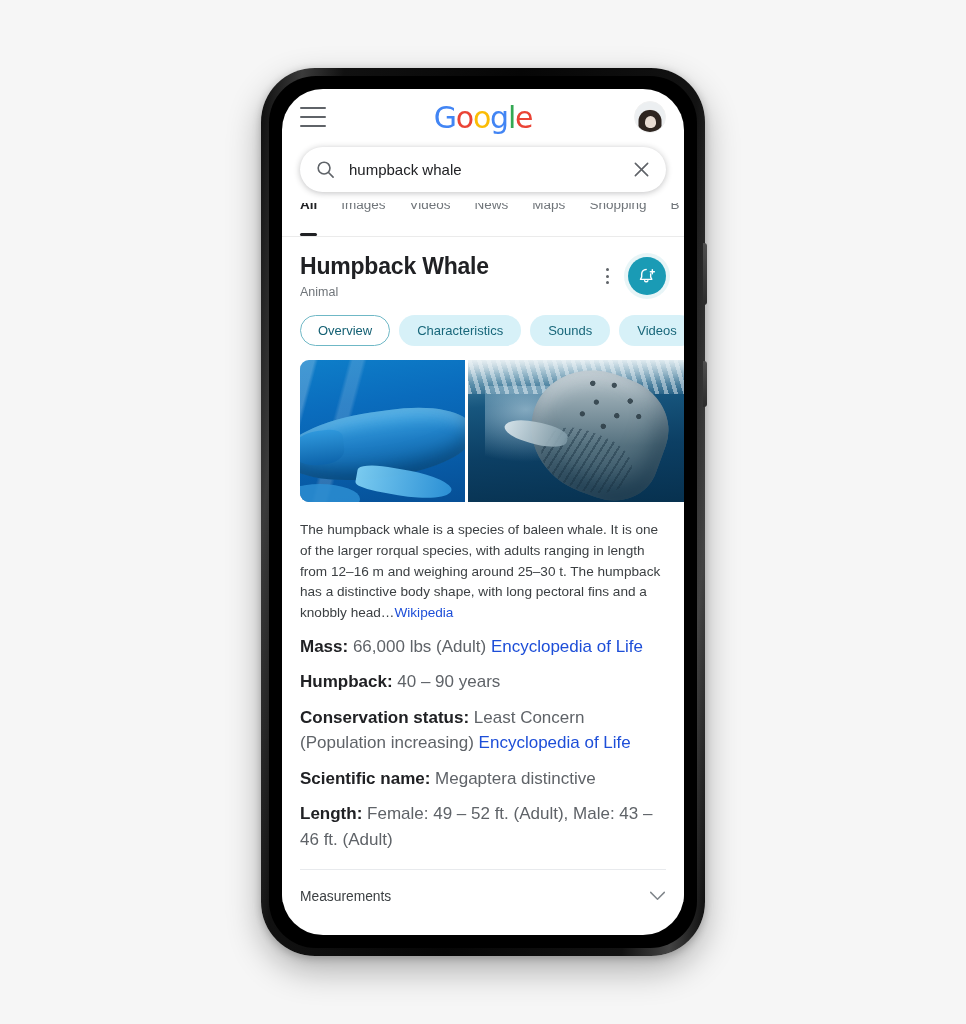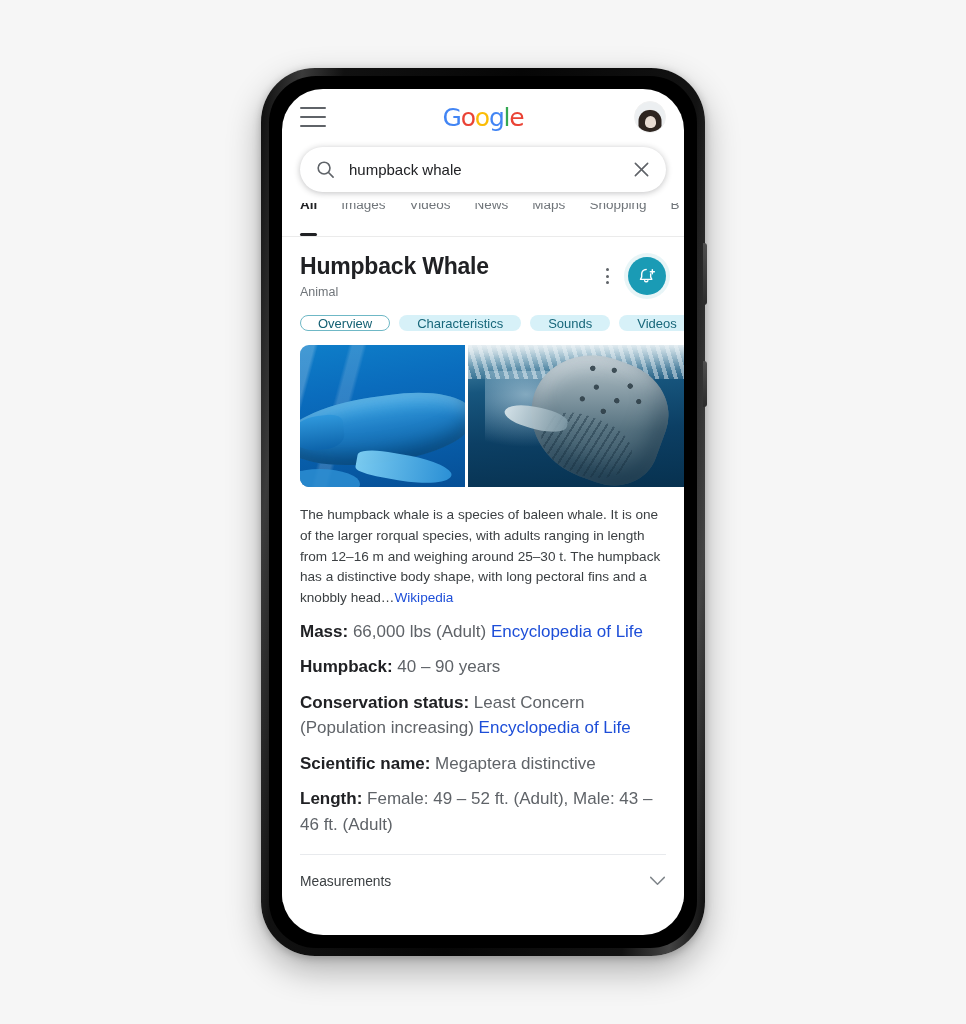--- a/index.html
+++ b/index.html
@@ -89,21 +89,21 @@
     width: 26px; height: 20px;
     display: flex; flex-direction: column; justify-content: space-between;
     cursor: pointer;
   }
   #hamburger-btn i { display:block; height: 2px; background: #5f6368; border-radius: 1px; }
 
   #google-logo {
     position: absolute;
     left: 50%; top: 50%;
     transform: translate(-50%,-50%);
-    font-size: 25px;
+    font-size: 30px;
     font-weight: 400;
     letter-spacing: -1.2px;
     font-family: "DejaVu Sans", sans-serif;
     white-space: nowrap;
   }
   #google-logo span { display:inline-block; }
 
   #avatar {
     margin-left: auto;
     width: 32px; height: 32px;
@@ -240,21 +240,21 @@
   
   #kp-chips {
     display: flex;
     gap: 9px;
     padding: 16px 18px 0;
     overflow: hidden;
     white-space: nowrap;
   }
   .chip {
     flex: 0 0 auto;
-    height: 16px;
+    height: 31px;
     padding: 0 17px;
     border-radius: 16px;
     background: #d7f1f8;
     color: #18677a;
     font-size: 13px;
     display: flex; align-items: center;
     cursor: pointer;
     border: 1px solid transparent;
   }
   .chip.selected {

